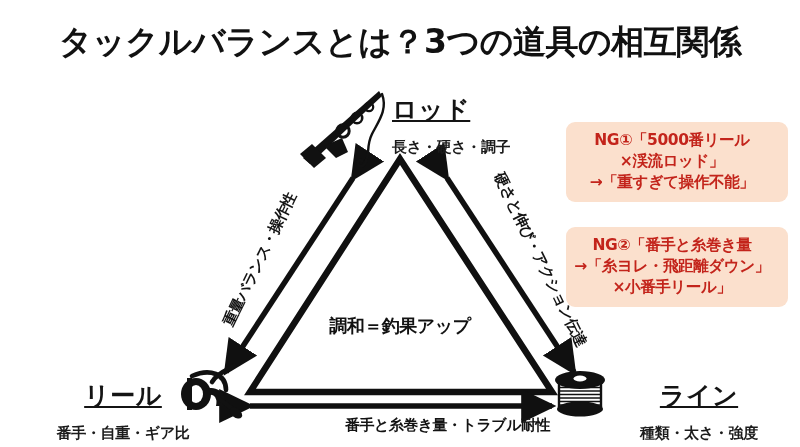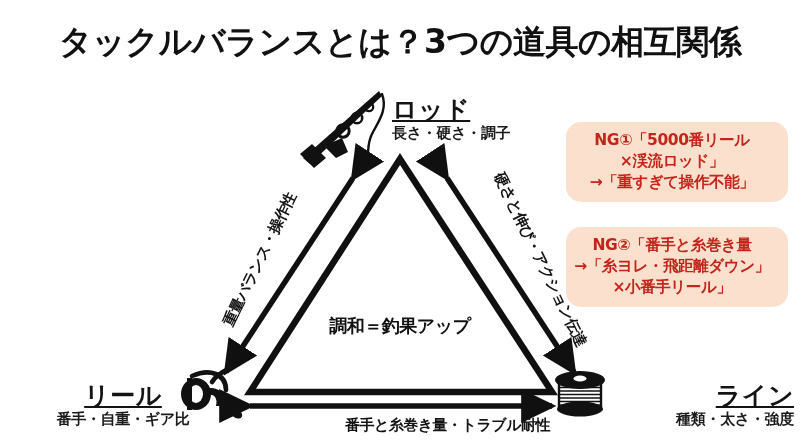--- a/index.html
+++ b/index.html
@@ -49,27 +49,27 @@
     color: #141414;
     line-height: 1.08;
     letter-spacing: 0.5px;
     text-decoration: underline;
   }
   .vertex .sub {
     font-size: 15px;
     font-weight: 700;
     color: #1b1b1b;
     line-height: 1.15;
-    margin-top: 2px;
+    margin-top: 16px;
     letter-spacing: -0.3px;
   }
 
   #vertex-rod      { left: 392px; top: 84px;  text-align: left; }
   #vertex-reel     { left: 28px;  top: 370px; width: 190px; text-align: center; }
-  #vertex-line     { left: 604px; top: 370px; width: 190px; text-align: right; }
+  #vertex-line     { left: 604px; top: 370px; width: 190px; text-align: center; }
 
   
   .edge-label {
     position: absolute;
     font-size: 15px;
     font-weight: 700;
     color: #131313;
     white-space: nowrap;
     letter-spacing: -0.5px;
   }
@@ -108,21 +108,21 @@
     color: #111111;
     white-space: nowrap;
     letter-spacing: -0.5px;
   }
 
   
   .ng-box {
     position: absolute;
     box-sizing: border-box;
     width: 222px;
-    border-radius: 15px;
+    border-radius: 9px;
     padding: 8px 16px 9px 6px;
     text-align: center;
     font-size: 15.5px;
     font-weight: 700;
     line-height: 1.36;
     white-space: nowrap;
     letter-spacing: -0.4px;
   }
   #ng-box-1 { left: 566px; top: 110px; }
   #ng-box-2 { left: 566px; top: 215px; }

